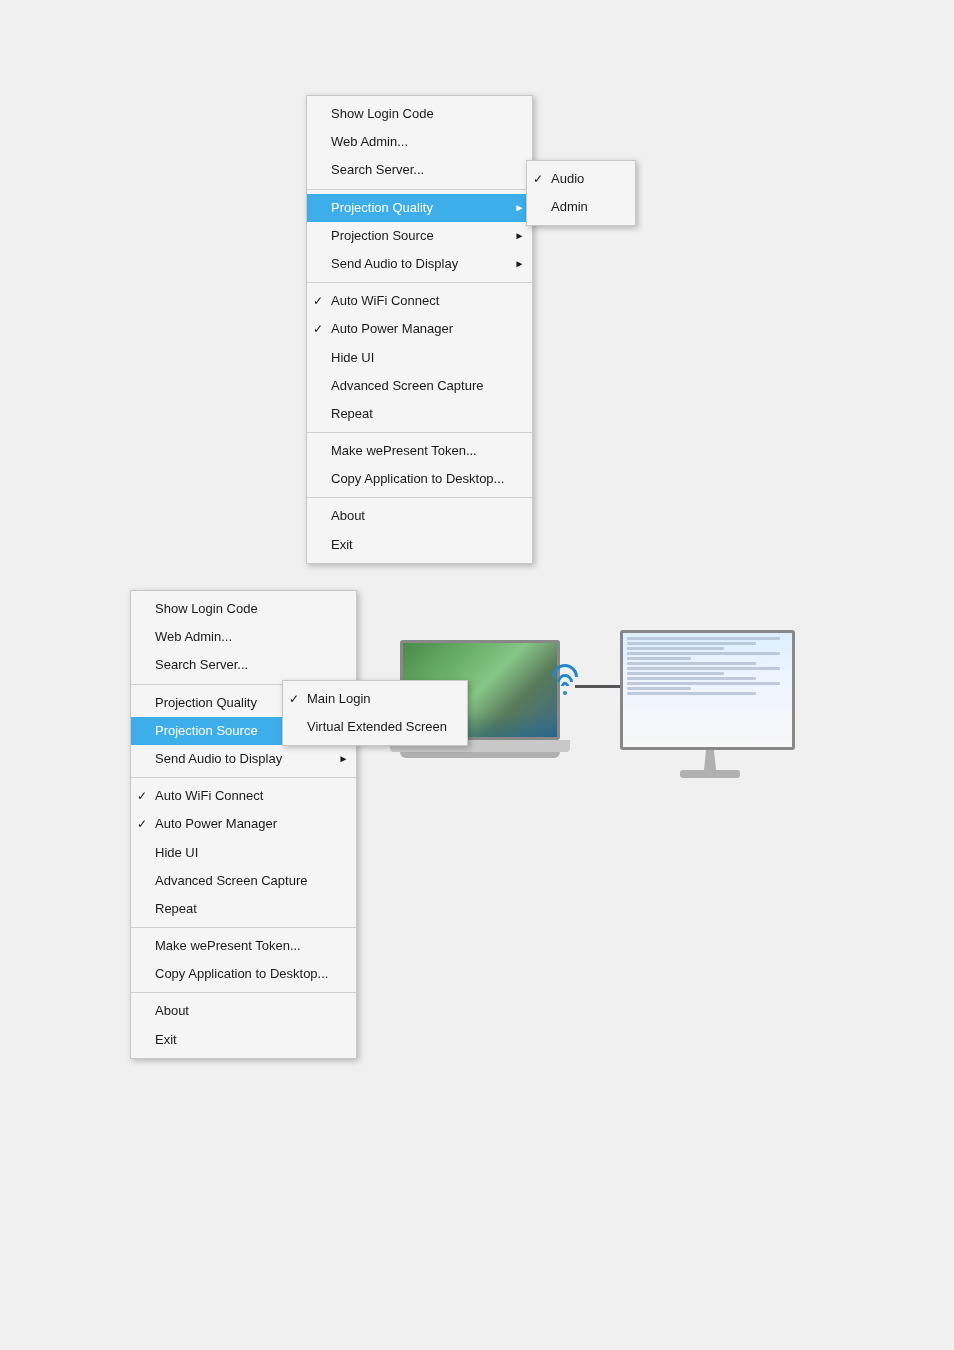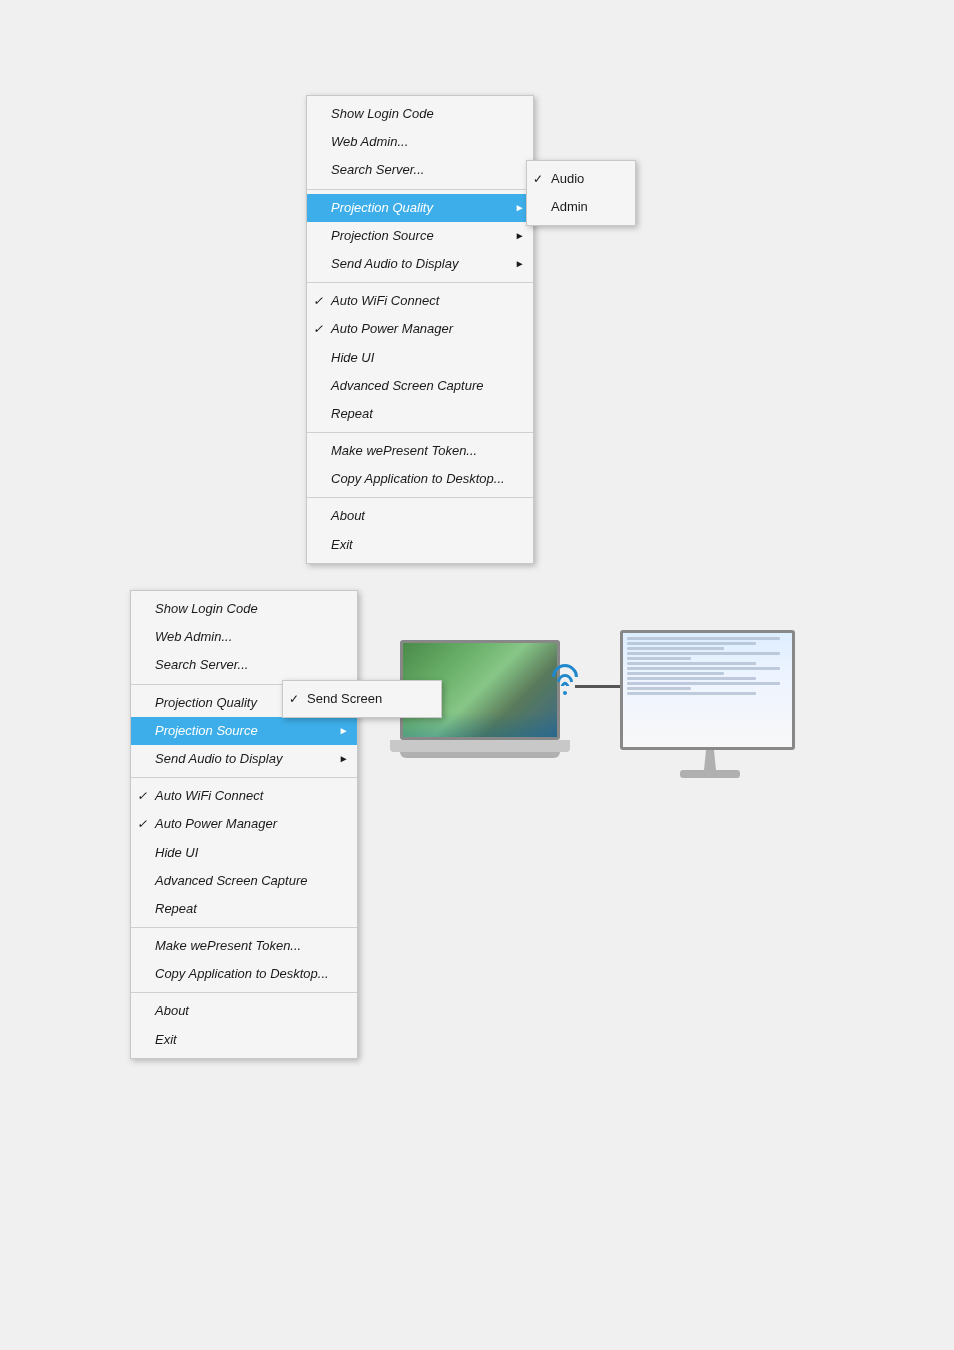--- a/index.html
+++ b/index.html
@@ -15,21 +15,20 @@
 
     
     .context-menu {
       position: absolute;
       background: #f5f5f5;
       border: 1px solid #c8c8c8;
       box-shadow: 2px 2px 6px rgba(0,0,0,0.25);
       min-width: 220px;
       padding: 4px 0;
       z-index: 10;
-      font-style: italic;
     }
 
     .menu-item {
       display: flex;
       align-items: center;
       padding: 5px 28px 5px 24px;
       cursor: pointer;
       white-space: nowrap;
       color: #1a1a1a;
       position: relative;
@@ -398,21 +397,24 @@
     <span>About</span>
   </div>
   <div class="menu-item">
     <span>Exit</span>
   </div>
 </div>
 
 <div class="submenu" style="position:absolute; top:680px; left:282px; min-width:160px;">
   <div class="submenu-item">
     <span class="checkmark">✓</span>
-    <span>Send Screen</span>
+    <span>Main Login</span>
+  </div>
+  <div class="submenu-item">
+    <span>Virtual Extended Screen</span>
   </div>
 </div>
 
 <div class="image-area">
 
   <div class="laptop">
     <div class="laptop-screen"></div>
     <div class="laptop-base"></div>
   </div>
 

